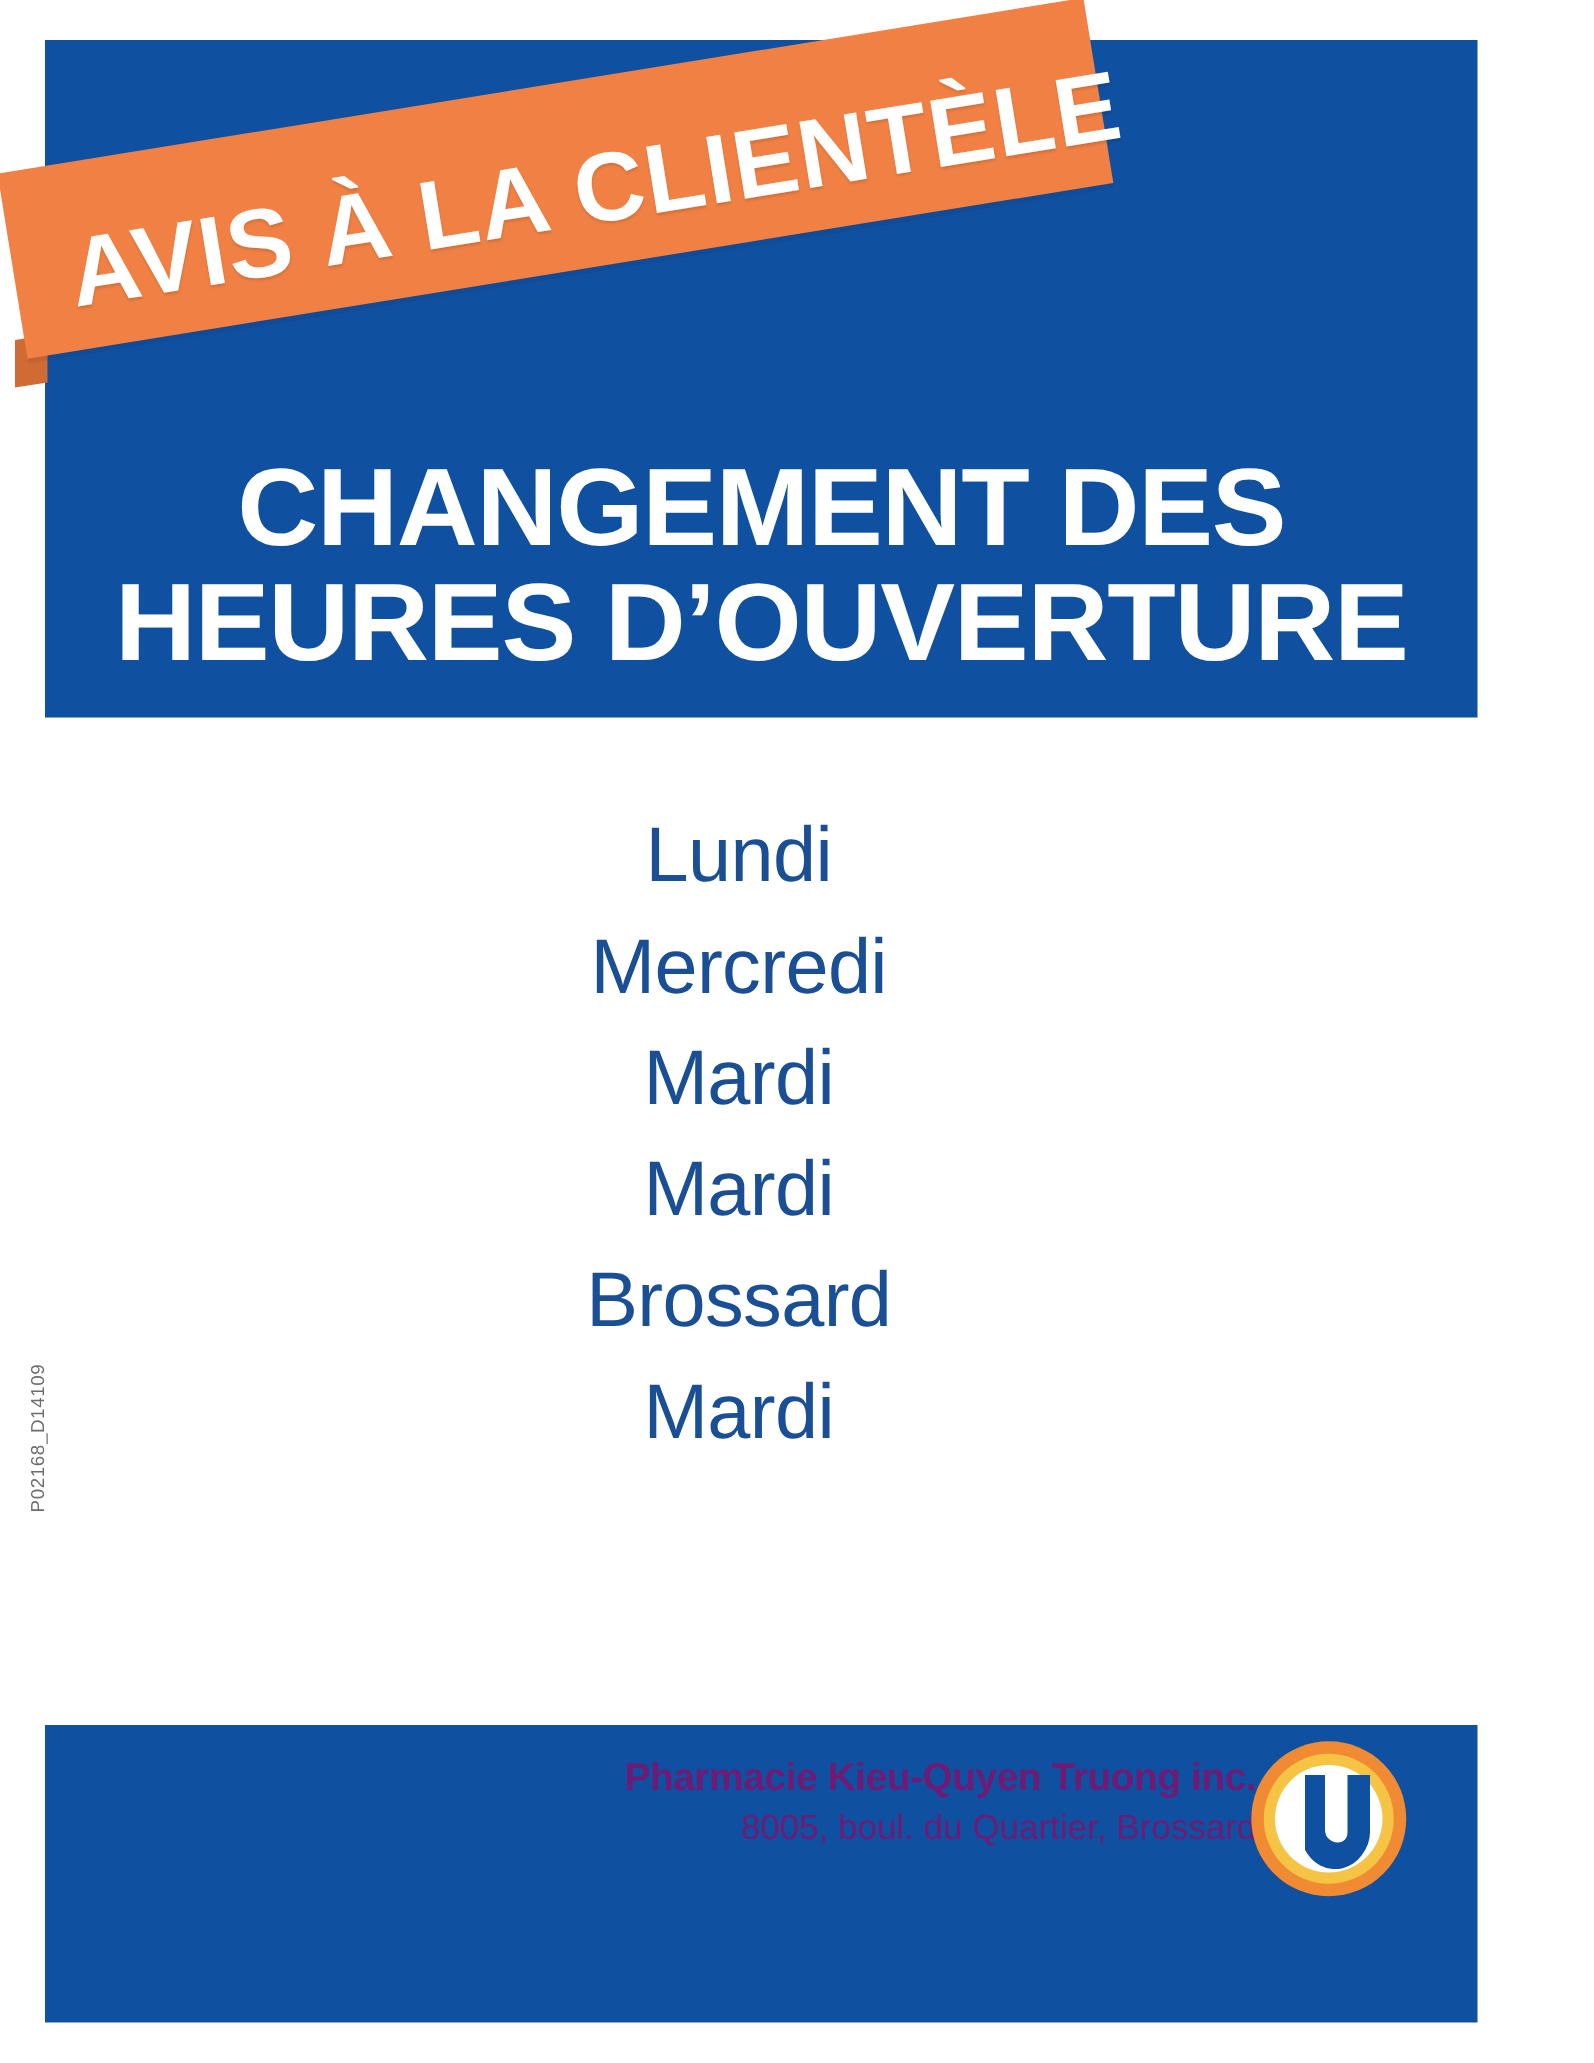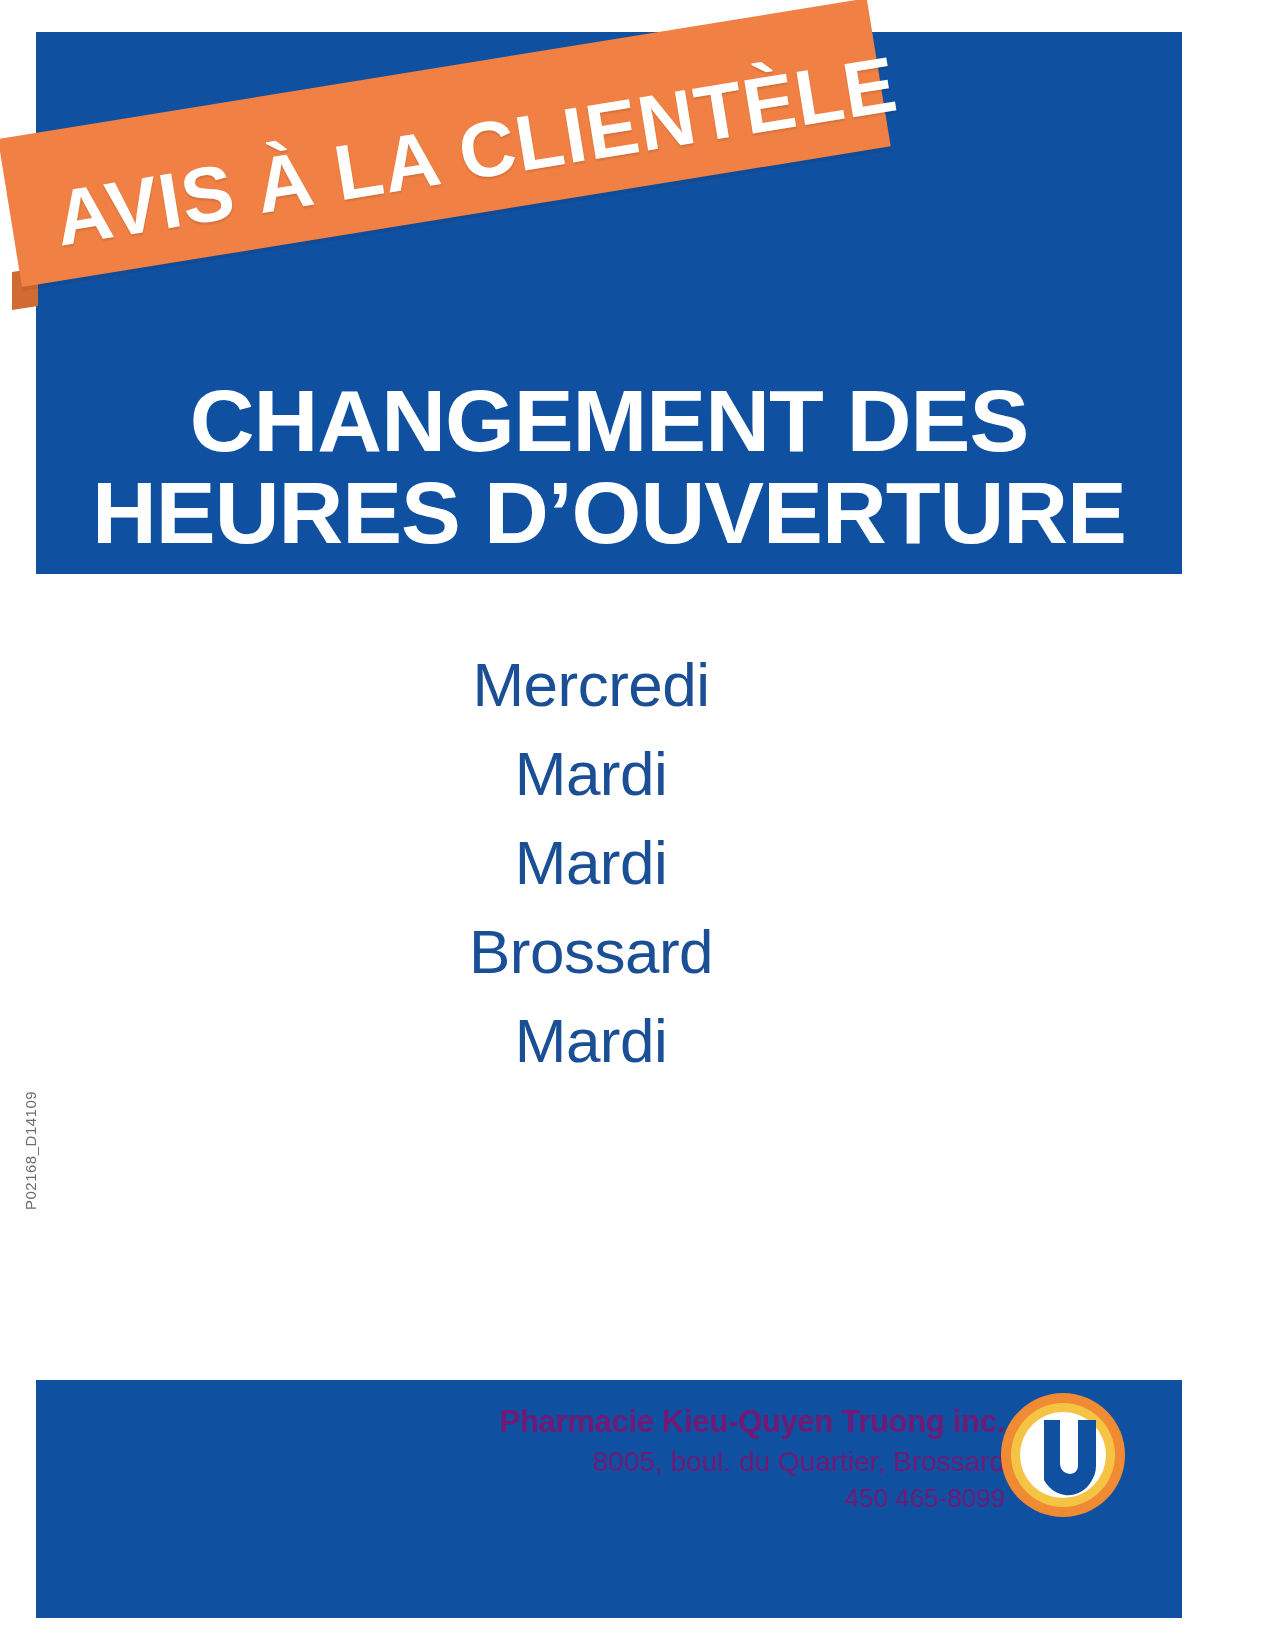--- a/index.html
+++ b/index.html
@@ -78,21 +78,20 @@
     left: 36px;
     top: 360px;
     width: 1146px;
     text-align: center;
     color: #ffffff;
     font-weight: bold;
     font-size: 88px;
     line-height: 92px;
     letter-spacing: -1px;
     font-family: "Liberation Sans Narrow", "Liberation Sans", sans-serif;
-    margin-top: 15px;
   }
   .title-line {
     display: block;
     transform: scaleX(1.02);
   }
 
   
   .days {
     position: absolute;
     left: 36px;
@@ -175,34 +174,34 @@
   <div class="ribbon"></div>
   <div class="ribbon-text">AVIS À LA CLIENTÈLE</div>
 </div>
 
 <div class="title-block">
   <span class="title-line">CHANGEMENT DES</span>
   <span class="title-line">HEURES D’OUVERTURE</span>
 </div>
 
 <div class="days">
+  <div class="day-row">Lundi</div>
   <div class="day-row">Mercredi</div>
   <div class="day-row">Mardi</div>
   <div class="day-row">Mardi</div>
   <div class="day-row">Brossard</div>
   <div class="day-row">Mardi</div>
 </div>
 
 <div class="side-code">P02168_D14109</div>
 
 <div class="footer-band"></div>
 <div class="footer-text">
   <div class="footer-name">Pharmacie Kieu-Quyen Truong inc.</div>
   <div class="footer-addr">8005, boul. du Quartier, Brossard</div>
-  <div class="footer-phone">450 465-8099</div>
 </div>
 
 <div class="logo">
   <svg width="126" height="126" viewBox="0 0 126 126" xmlns="http://www.w3.org/2000/svg">
     <circle cx="63" cy="63" r="62" fill="#f08a33"></circle>
     <circle cx="63" cy="63" r="52" fill="#f6c445"></circle>
     <circle cx="63" cy="63" r="43" fill="#ffffff"></circle>
     <path d="M44 28 h16 v44 a10 10 0 0 0 20 0 V28 h16 v46 a28 28 0 0 1 -52 14 z" fill="#1050a0"></path>
     <path d="M44 28 h16 v46 a9 9 0 0 0 18 0 V28 h16 v47 a26 26 0 0 1 -50 12 z" fill="#1050a0"></path>
   </svg>

